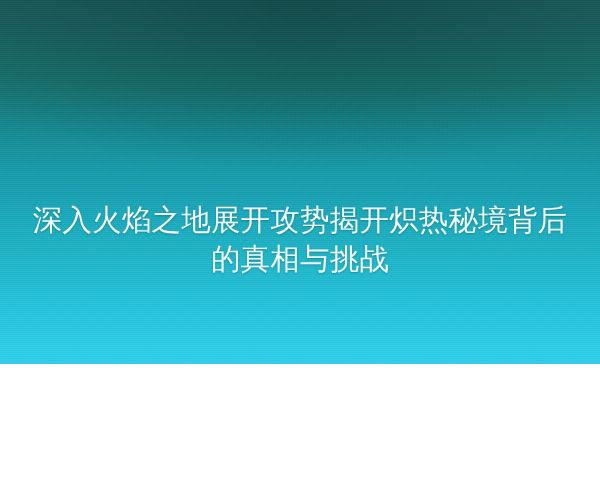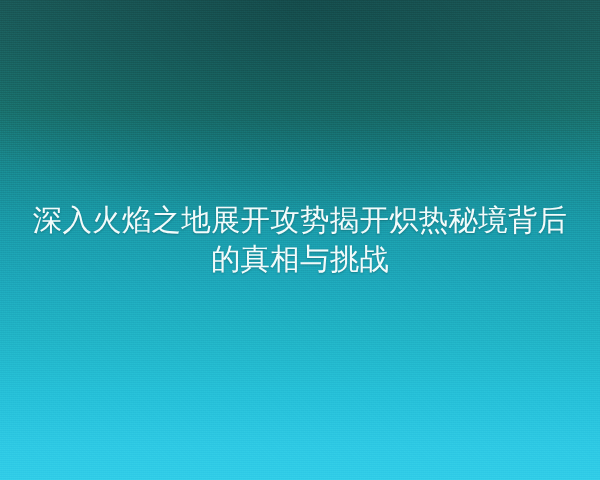--- a/index.html
+++ b/index.html
@@ -10,21 +10,21 @@
   body {
     width: 600px;
     height: 480px;
     overflow: hidden;
     font-family: "Liberation Sans", "DejaVu Sans", sans-serif;
   }
 
   #cover {
     position: relative;
     width: 600px;
-    height: 480px;
+    height: 364px;
     overflow: hidden;
     background-color: #1a9aa8;
     text-decoration: underline;
   }
 
   
   .bg-gradient {
     position: absolute;
     inset: 0;
     background: linear-gradient(

